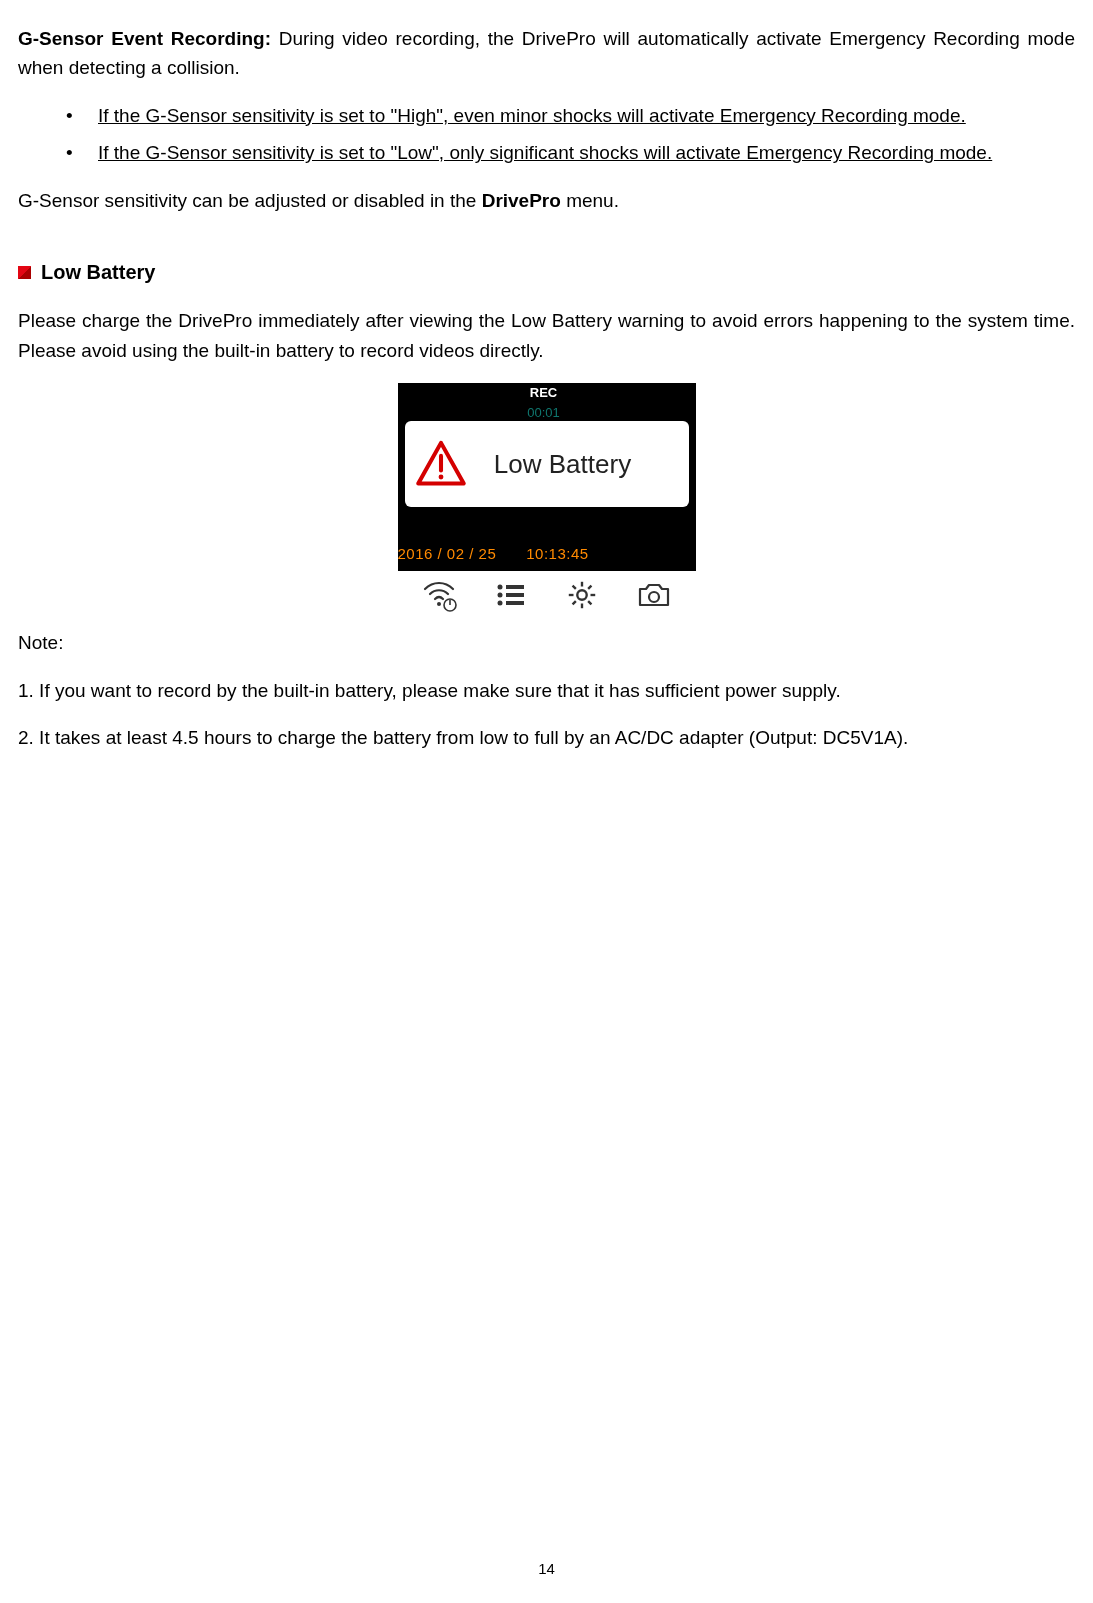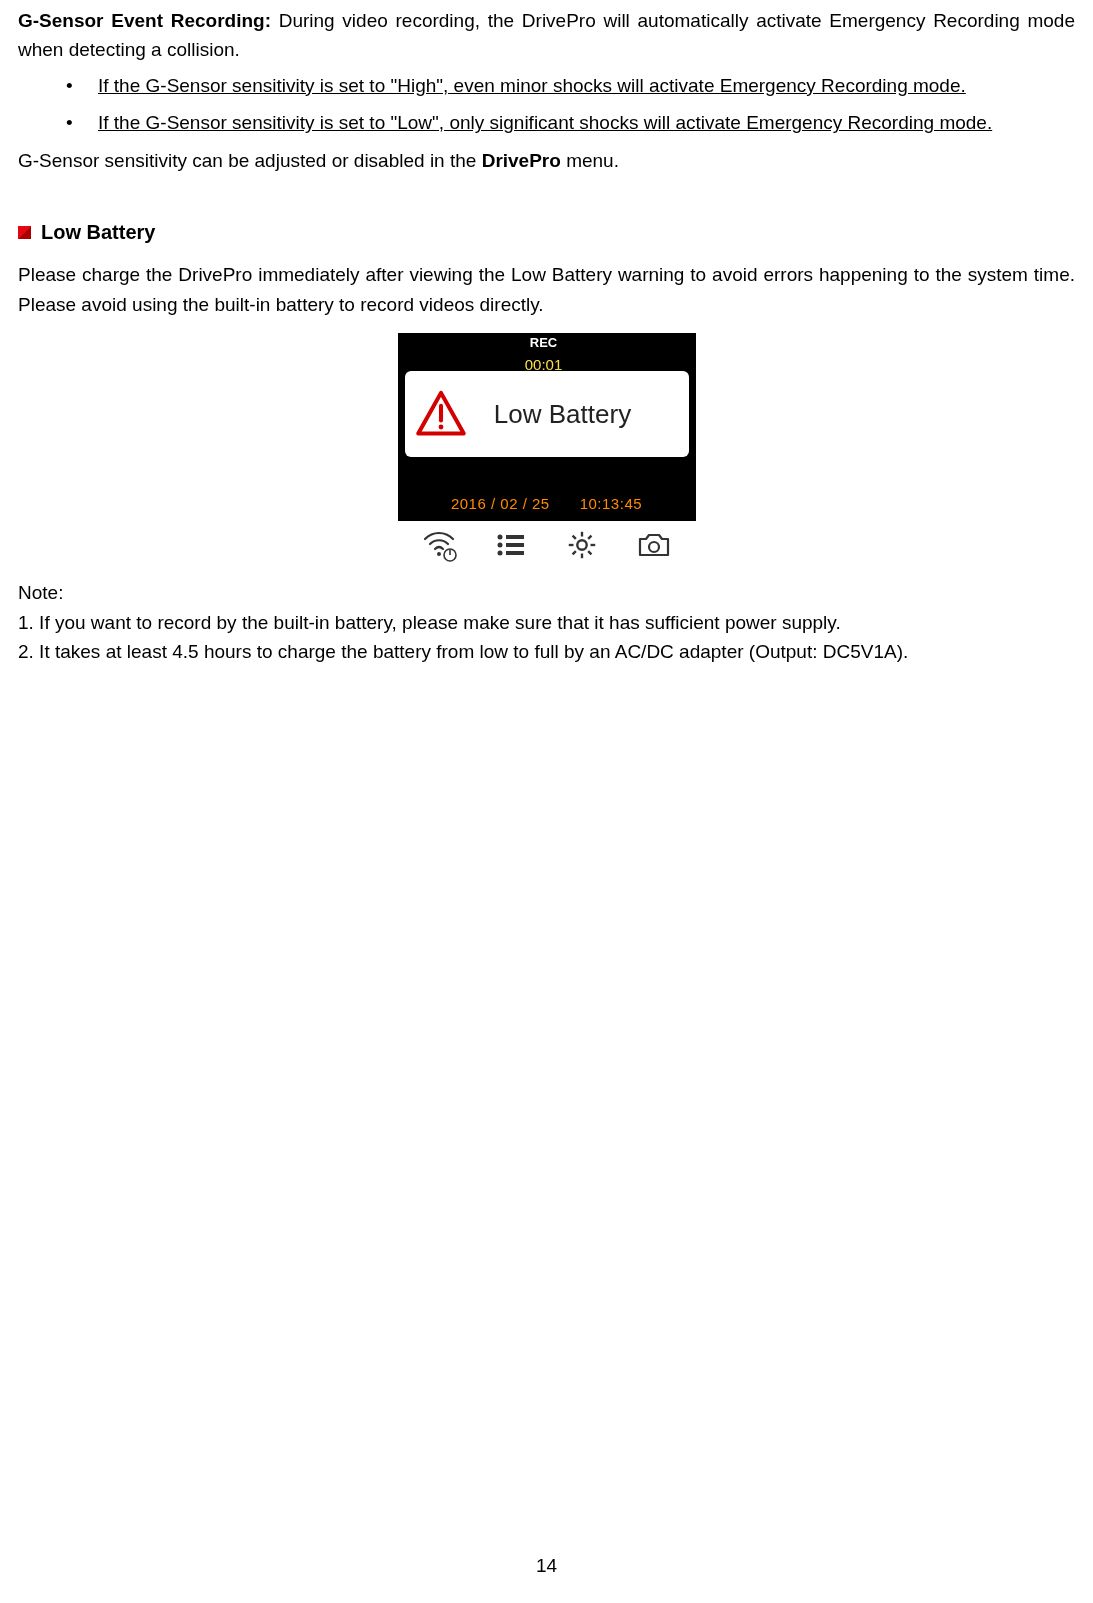--- a/index.html
+++ b/index.html
@@ -76,21 +76,21 @@
     padding: 0 6px;
     color: #fff;
     font-size: 13px;
     font-family: Arial, sans-serif;
     flex-direction: column;
   }
   .rec-dot {
     width: 11px; height: 11px; border-radius: 50%; background:#e30613; margin-right:2px;
   }
   .rec-txt { color:#fff; font-weight:bold; margin-right:6px; font-size:13px;}
-  .top-time { color:#fde047; margin-right:6px; font-size:15px;}
+  .top-time { color:#0f766e; margin-right:6px; font-size:13px;}
   .top-res { color:#fff; font-size:13px;}
   .top-icons { margin-left:auto; display:flex; gap:7px; align-items:center;}
   .ico { width:15px; height:15px; display:inline-flex; align-items:center; justify-content:center;}
   .dialog {
     position:absolute;
     left:7px; right:7px;
     top:38px;
     background:#fff;
     border-radius:6px;
     height:86px;
@@ -108,21 +108,20 @@
     text-align:center;
     font-size:26px;
     color:#222;
     padding-right:20px;
   }
   .orange-line {
     position:absolute;
     bottom:4px; left:0; right:0;
     color:#ff8a00;
     font-size:15px;
-    text-align:center;
     letter-spacing:0.5px;
     font-family: Arial, sans-serif;
     padding-bottom:2px;
   }
   .orange-line span { display:inline-block; }
   .orange-date { margin-right:30px; }
   .screen-bottom {
     width:298px;
     height:47px;
     background:#fff;
@@ -131,23 +130,23 @@
     justify-content:space-around;
     padding:0 6px;
     box-sizing:border-box;
   }
   .bicon { width:40px; height:36px; display:flex; align-items:center; justify-content:center;}
   .pagenum {
     position:absolute;
     bottom:26px;
     left:0; right:0;
     text-align:center;
-    font-size:19px;
-  }
-  p { margin: 0 0; }
+    font-size:15px;
+  }
+  p { margin: 18px 0; }
 </style>
 </head>
 <body>
 
 <div class="page">
 
   <p class="justify">
     <span class="bold">G-Sensor Event Recording: </span><span>During video recording, the DrivePro will automatically activate Emergency Recording mode when detecting a collision.</span>
   </p>
 

